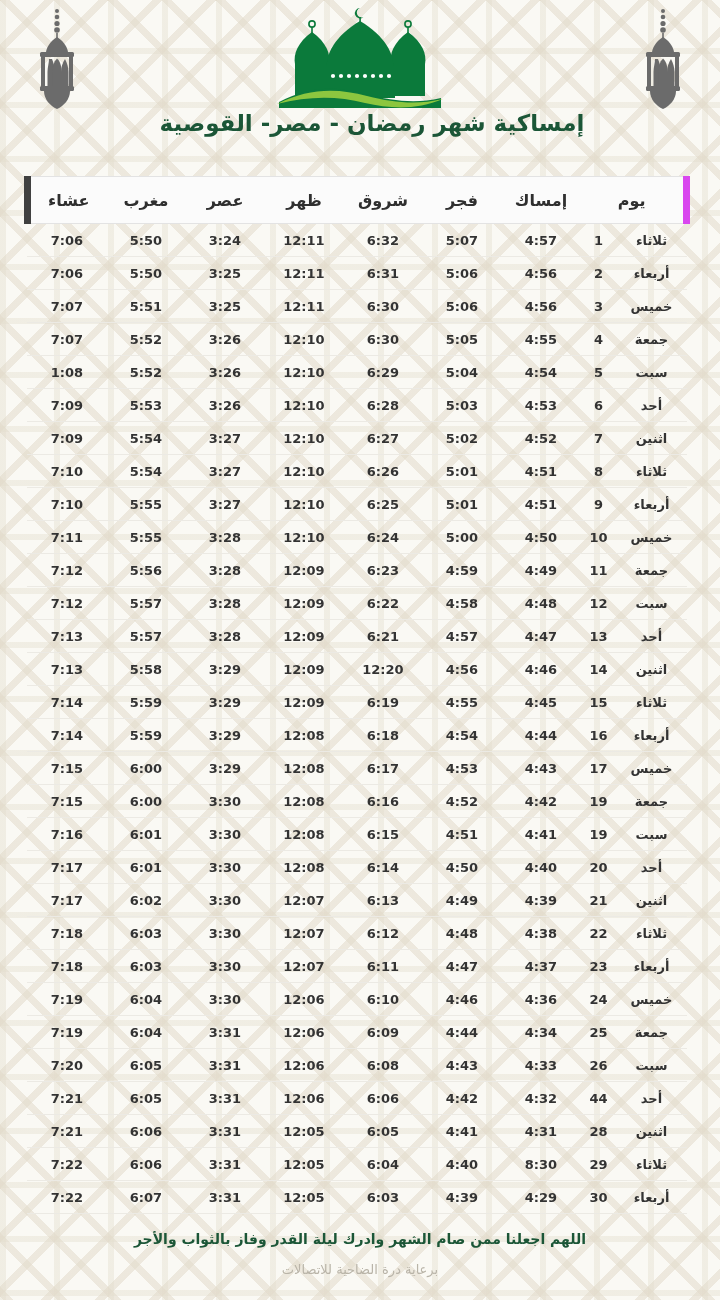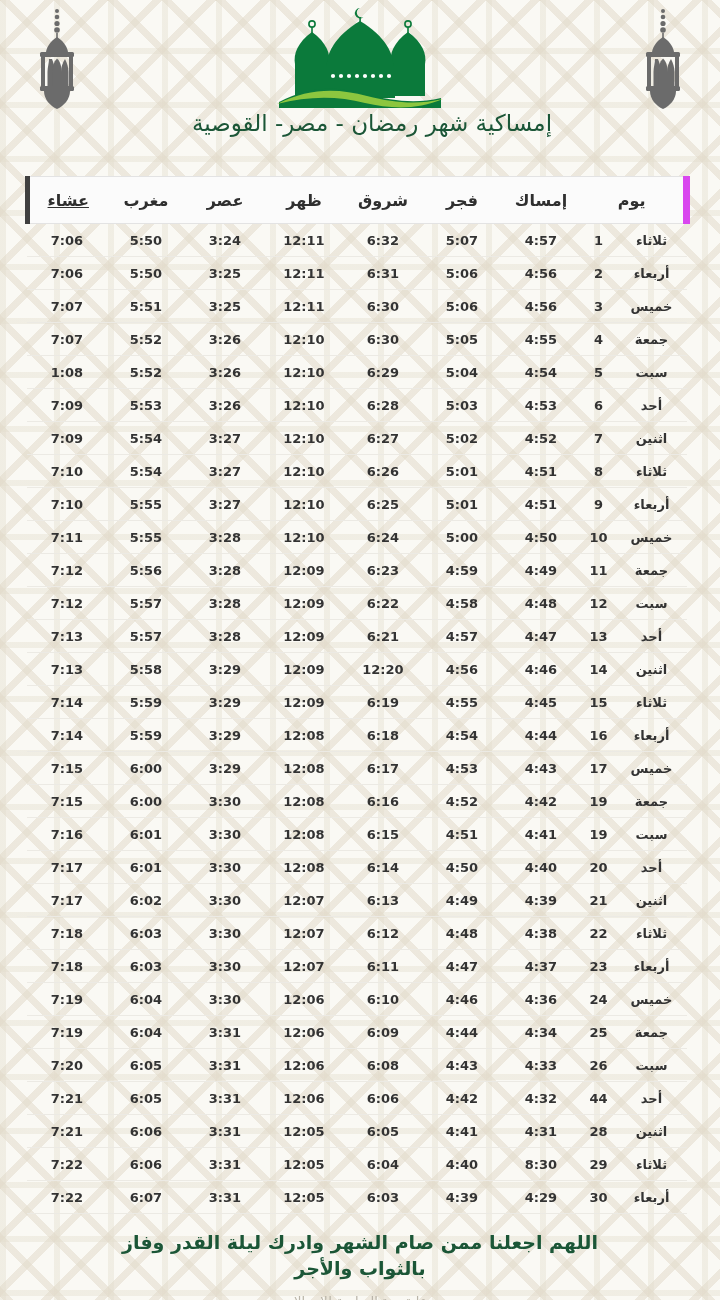--- a/index.html
+++ b/index.html
@@ -68,21 +68,21 @@
     height: 106px;
   }
 
   .page-title {
     position: absolute;
     top: 110px;
     left: 0;
     right: 0;
     text-align: center;
     font-size: 23px;
-    font-weight: normal;
+    font-weight: bold;
     color: #1b5637;
     letter-spacing: 0px;
     margin-left: 24px;
   }
 
   
   .table-wrap {
     margin: 14px 30px 0 30px;
   }
   table.imsakia {
@@ -95,21 +95,21 @@
     border: 1px solid #e3e3e3;
     border-right: none;
     border-left: none;
     font-size: 16px;
     font-weight: bold;
     color: #2f2f2f;
     padding: 14px 0 13px 0;
     text-align: center;
   }
   table.imsakia thead th:first-child { border-right: 7px solid #d946ef; }
-  table.imsakia thead th:last-child  { border-left: 5px solid #404040; text-decoration: underline; }
+  table.imsakia thead th:last-child  { border-left: 7px solid #404040; }
 
   table.imsakia tbody td {
     border-bottom: 1px solid #eceae4;
     font-size: 13px;
     font-weight: bold;
     color: #333333;
     padding: 9px 0 8px 0;
     text-align: center;
     white-space: nowrap;
   }
@@ -132,21 +132,21 @@
   col.w-daynum  { width: 36px; }
   col.w-dayname { width: 70px; }
   col.w-time    { width: 79px; }
 
   
   .footer {
     margin-top: 16px;
     text-align: center;
   }
   .duaa {
-    font-size: 19px;
+    font-size: 14px;
     font-weight: bold;
     color: #1b5637;
     line-height: 1.35;
     padding: 0 120px;
   }
   .sponsor {
     margin-top: 13px;
     font-size: 13px;
     color: #b9b4a8;
     font-weight: normal;

